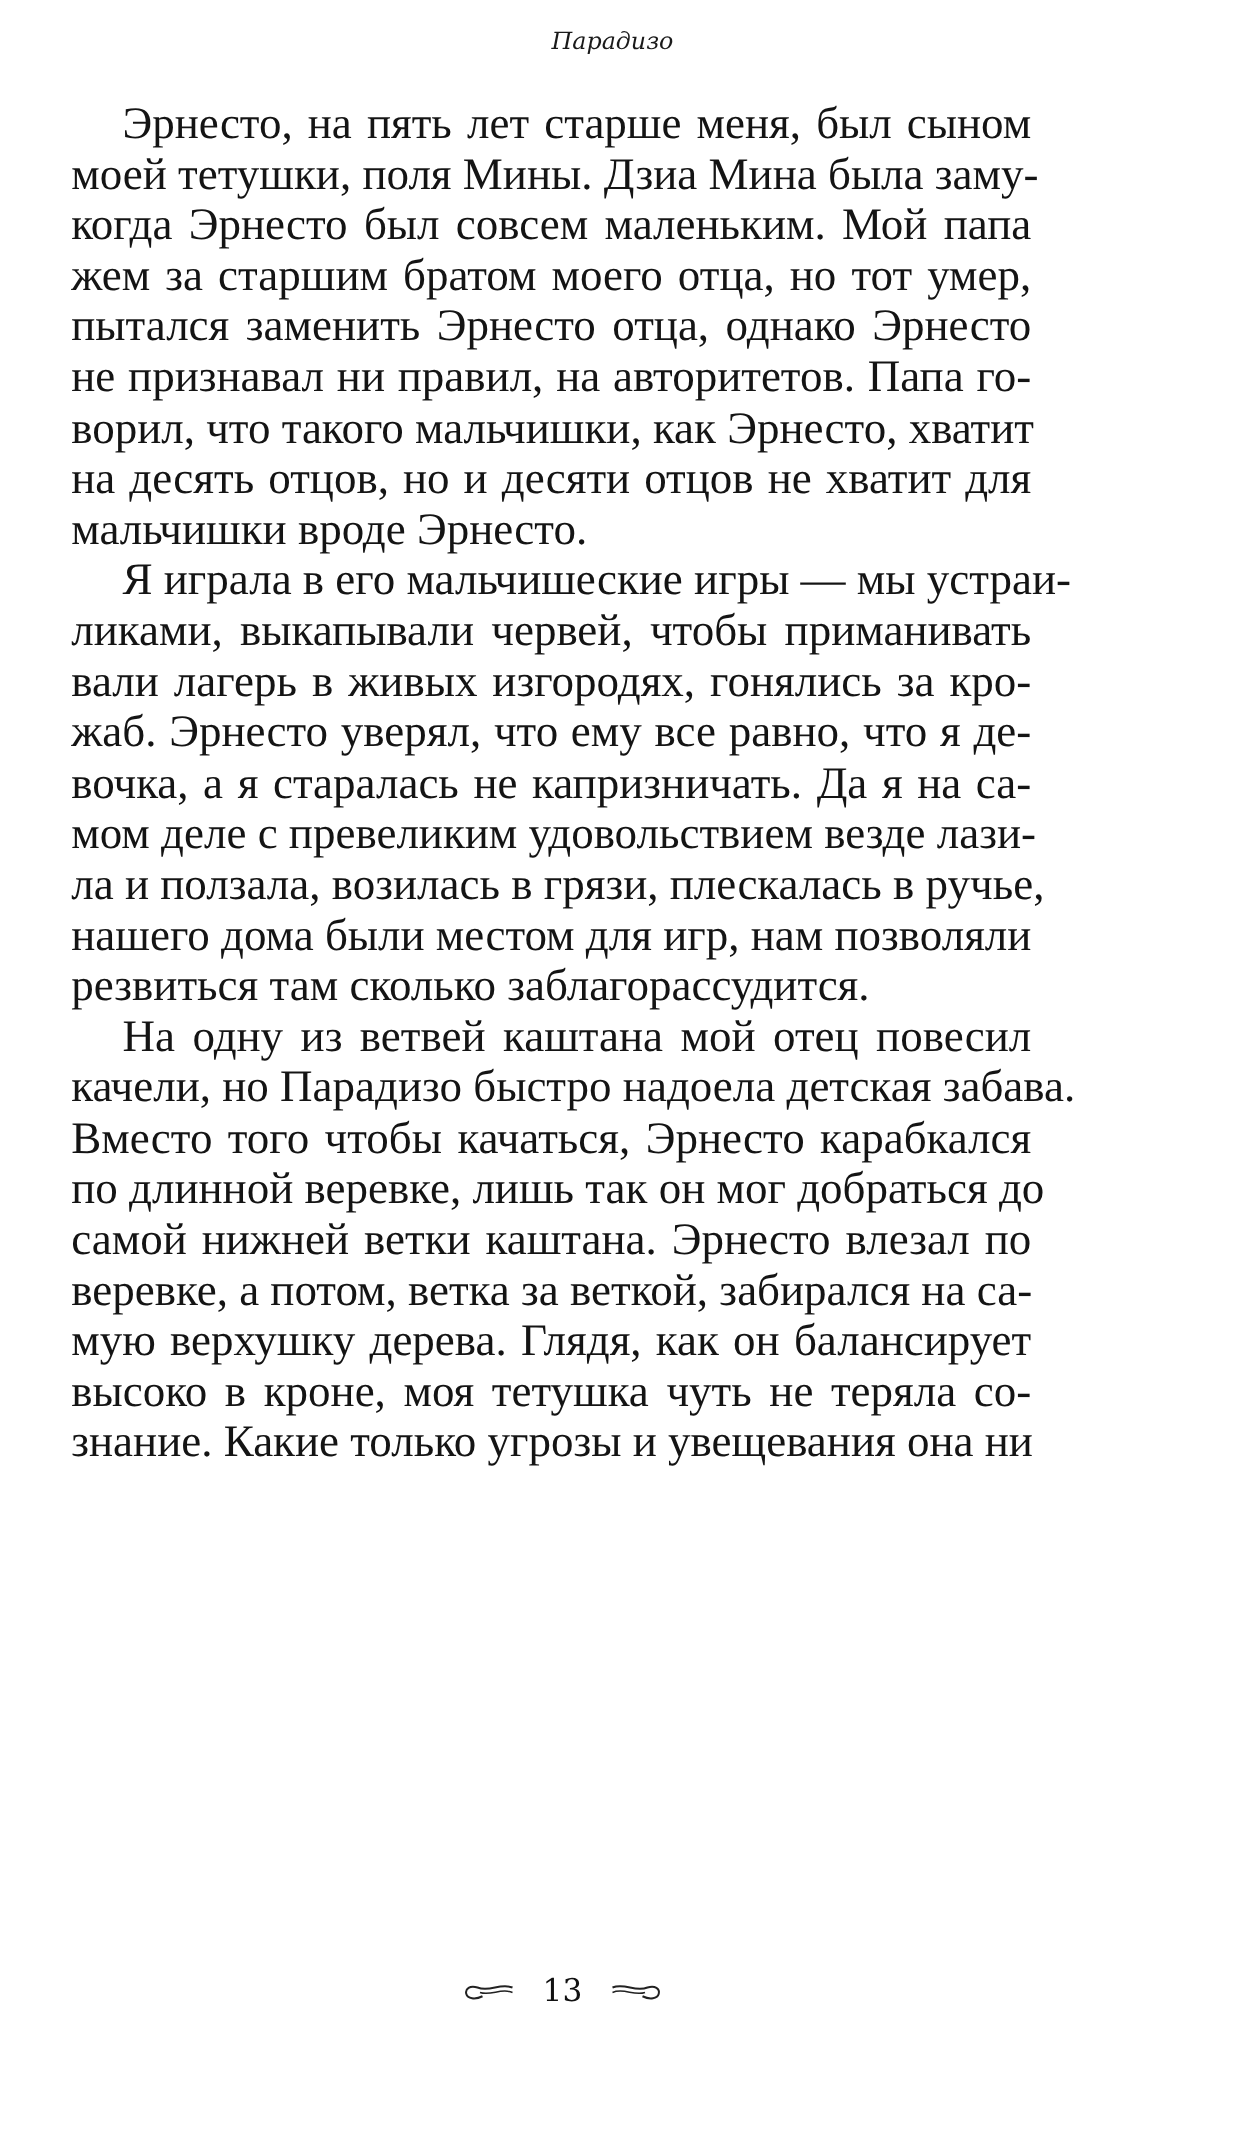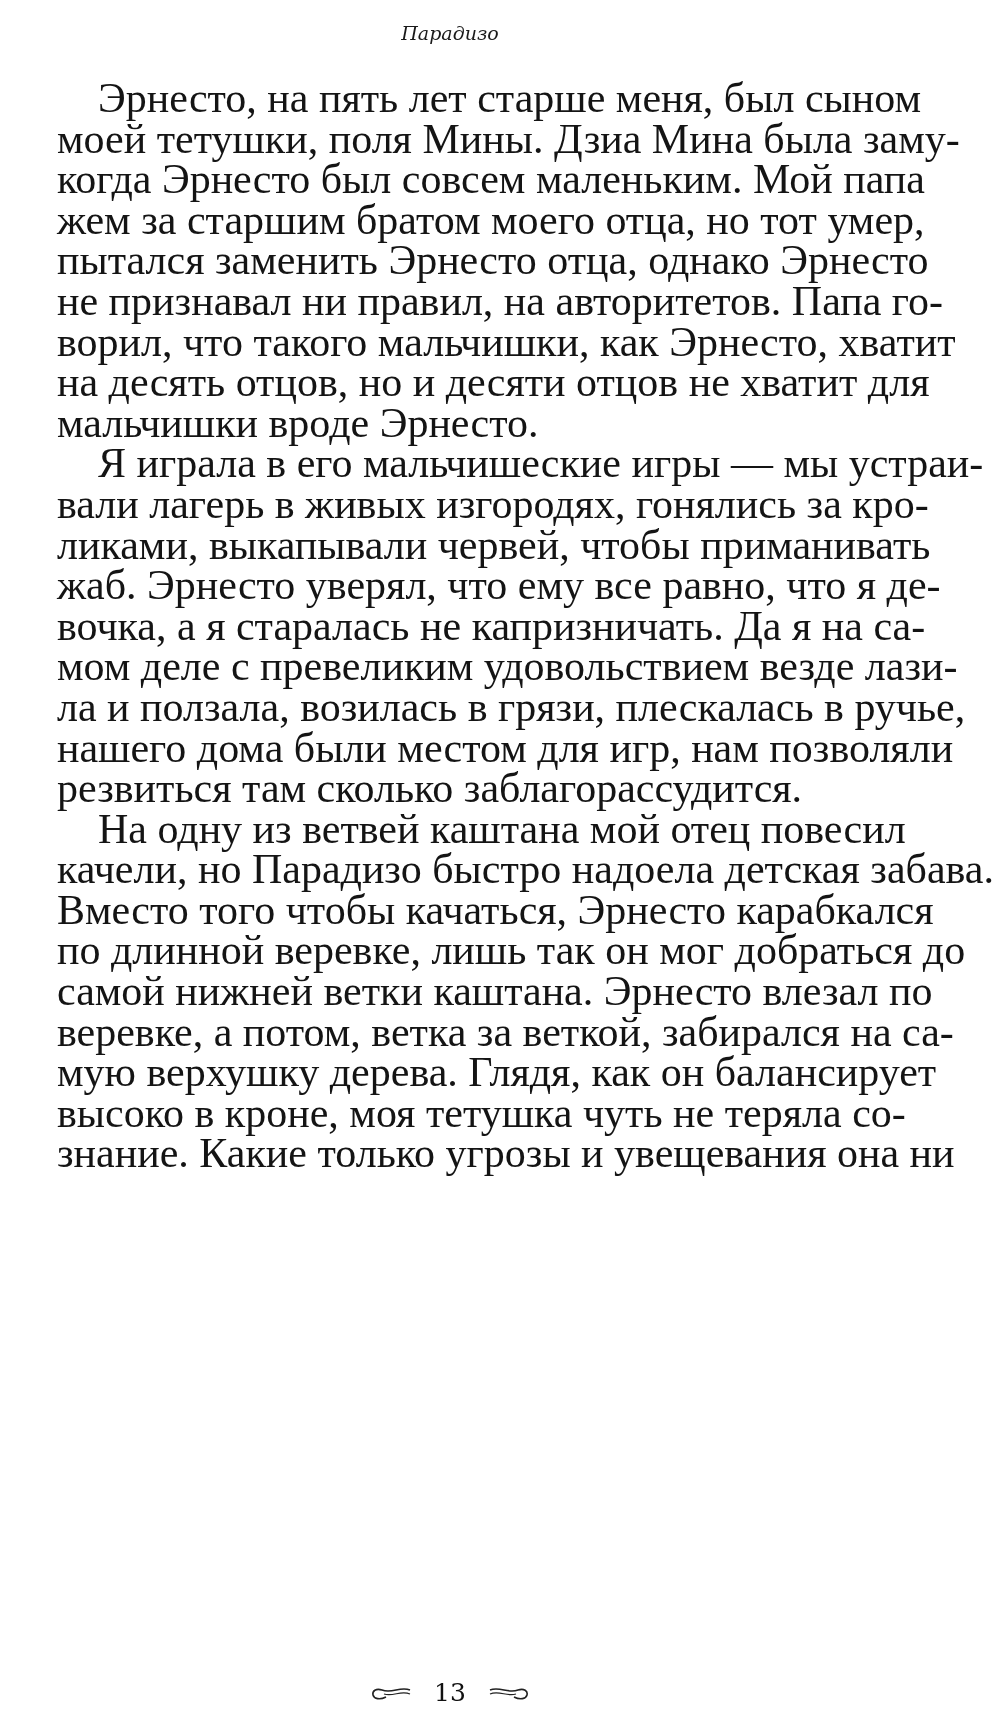--- a/index.html
+++ b/index.html
@@ -1,29 +1,29 @@
 <!DOCTYPE html>
 <html><head>
   <meta charset="utf-8">
   <style>
     html, body { margin: 0; padding: 0; background: #ffffff; }
     body { width: 1000px; height: 1713px; position: relative; overflow: hidden; color: #141414; }
     .running-head {
       position: absolute; top: 22px; left: 0; width: 900px; text-align: center;
-      font-family: "DejaVu Serif", serif; font-style: italic; font-size: 19px; color: #1a1a1a;
+      font-family: "DejaVu Serif", serif; font-style: italic; font-size: 19px; color: #1a1a1a; padding-left: 40px;
     }
     .text-block {
       position: absolute; top: 78px; left: 57px; width: 768px;
-      font-family: "Liberation Serif", serif; font-size: 42px; line-height: 40.6px;
+      font-family: "Liberation Serif", serif; font-size: 36px; line-height: 40.6px;
     }
     .line { display: block; white-space: nowrap; text-align: justify; text-align-last: justify; height: 40.6px; }
     .line.last { text-align-last: left; }
     .line.indent { padding-left: 41px; }
     .folio {
-      position: absolute; top: 1678px; left: 0; width: 900px; display: flex; justify-content: center; align-items: center; gap: 22px;
+      position: absolute; top: 1578px; left: 0; width: 900px; display: flex; justify-content: center; align-items: center; gap: 22px;
     }
     .folio-num { font-family: "DejaVu Serif", serif; font-size: 25px; color: #111; }
     .orn { width: 42px; height: 16px; }
   </style>
 </head>
 <body>
 
 <div class="running-head">Парадизо</div>
 
 <div class="text-block">
@@ -35,22 +35,22 @@
     <span class="line">жем за старшим братом моего отца, но тот умер,</span>
     <span class="line">пытался заменить Эрнесто отца, однако Эрнесто</span>
     <span class="line">не признавал ни правил, на авторитетов. Папа го-</span>
     <span class="line">ворил, что такого мальчишки, как Эрнесто, хватит</span>
     <span class="line">на десять отцов, но и десяти отцов не хватит для</span>
     <span class="line last">мальчишки вроде Эрнесто.</span>
   </div>
 
   <div>
     <span class="line indent">Я играла в его мальчишеские игры — мы устраи-</span>
+    <span class="line">ликами, выкапывали червей, чтобы приманивать</span>
     <span class="line">вали лагерь в живых изгородях, гонялись за кро-</span>
-    <span class="line">ликами, выкапывали червей, чтобы приманивать</span>
     <span class="line">жаб. Эрнесто уверял, что ему все равно, что я де-</span>
     <span class="line">вочка, а я старалась не капризничать. Да я на са-</span>
     <span class="line">мом деле с превеликим удовольствием везде лази-</span>
     <span class="line">ла и ползала, возилась в грязи, плескалась в ручье,</span>
     <span class="line">нашего дома были местом для игр, нам позволяли</span>
     <span class="line last">резвиться там сколько заблагорассудится.</span>
   </div>
 
 
   <div>

